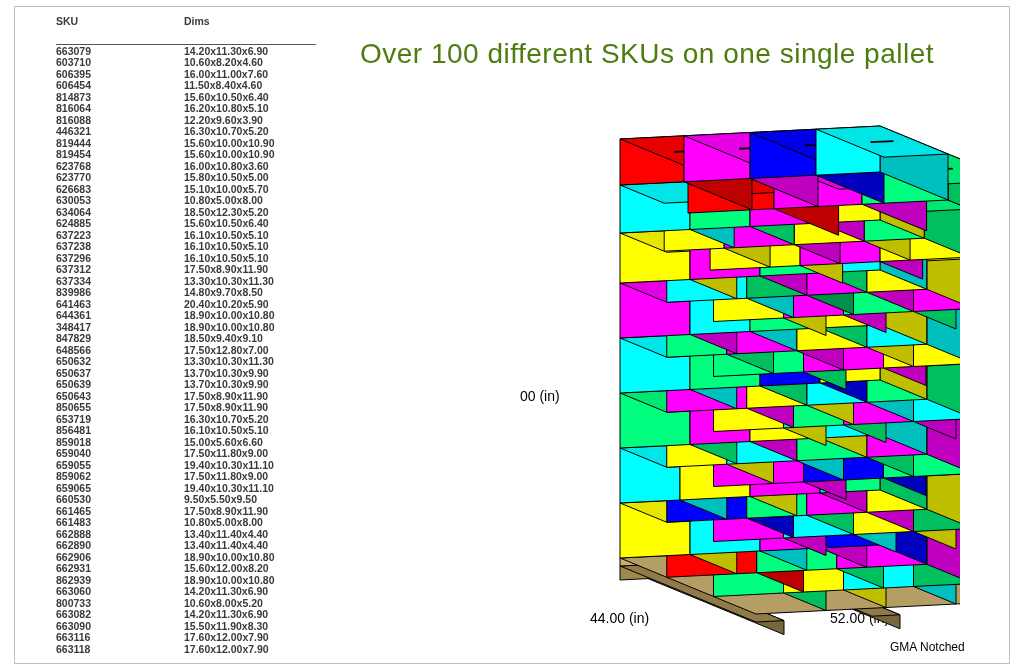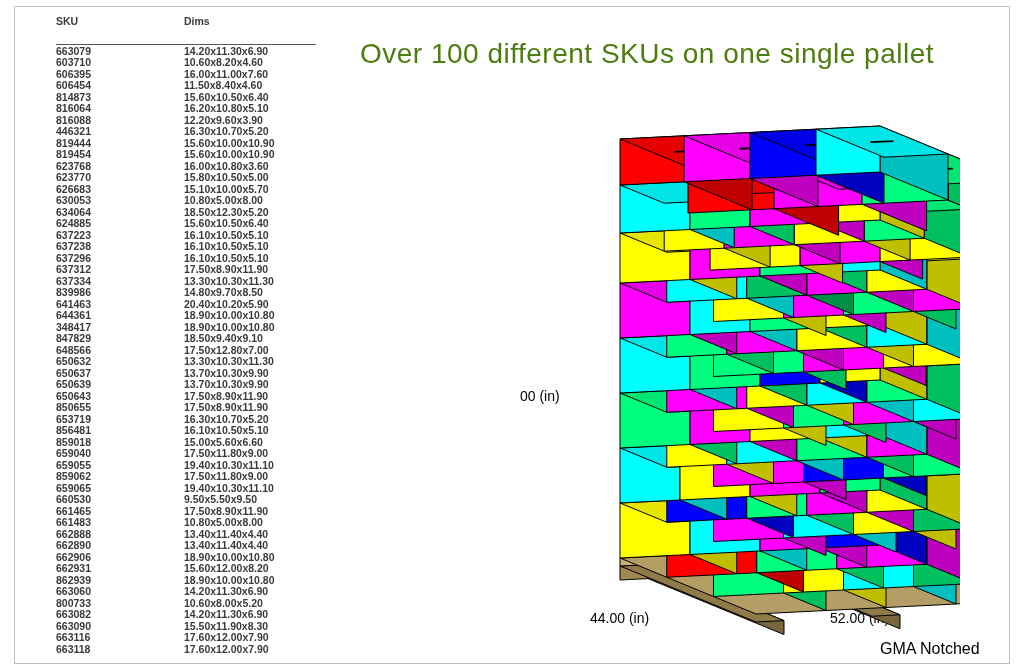--- a/index.html
+++ b/index.html
@@ -53,21 +53,21 @@
   }
   .axis-label {
     position: absolute;
     font-size: 14px;
     color: #000;
     white-space: nowrap;
   }
   .lbl-height { left: 0px; top: 308px; }
   .lbl-depth  { left: 70px; top: 530px; }
   .lbl-width  { left: 310px; top: 530px; }
-  .lbl-gma    { left: 360px; top: 560px; font-size: 16px; }
+  .lbl-gma    { left: 370px; top: 560px; font-size: 12px; }
   svg.pallet-svg {
     position: absolute;
     left: 40px; top: 0px;
     width: 400px; height: 560px;
   }
   .box-face { stroke: #000; stroke-width: 1; }
   .box-slot { stroke: #000; stroke-width: 1.8; }
 </style>
 </head>
 <body>

